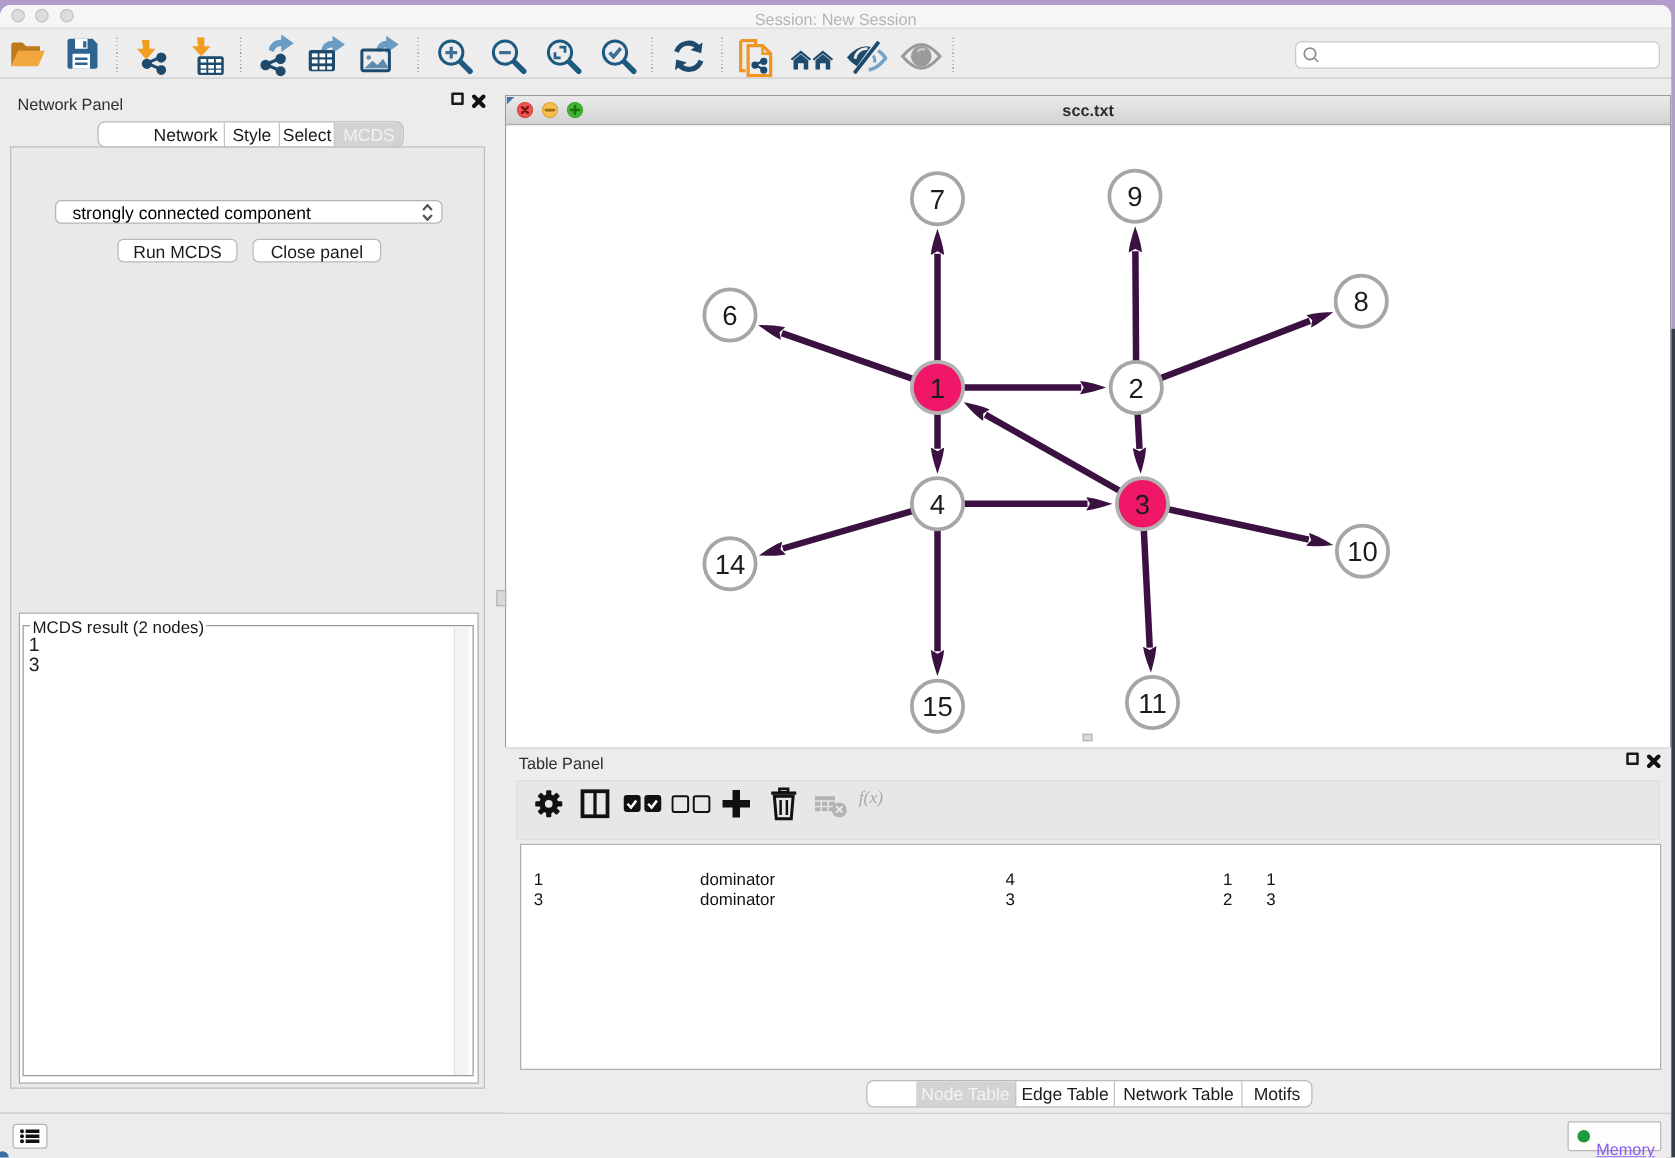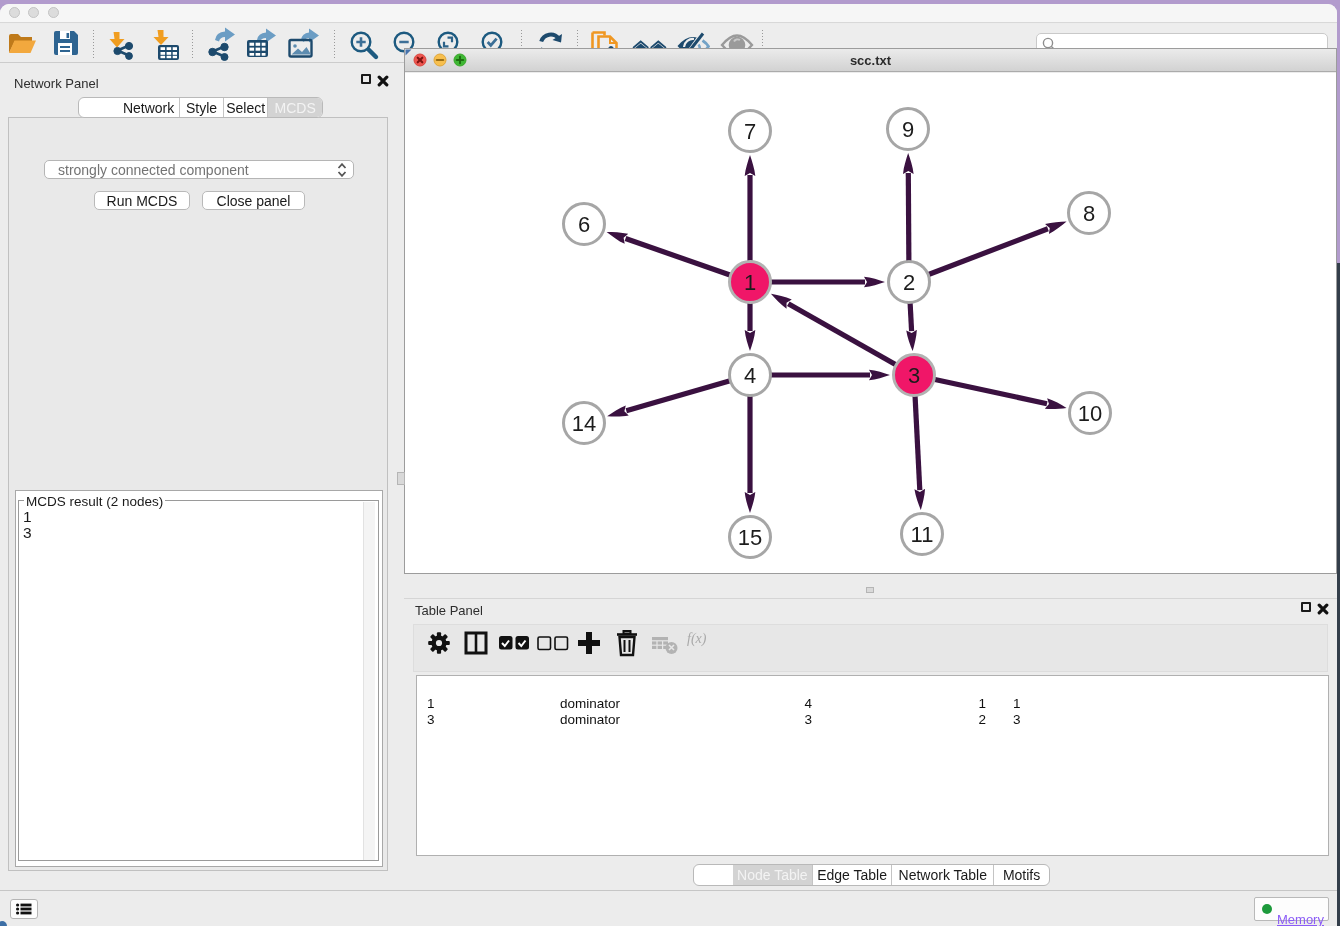--- a/index.html
+++ b/index.html
@@ -20,20 +20,21 @@
 <div class="abs" style="left:0;top:0;width:1340px;height:14px;background:#b29bcd;"></div>
 <div class="abs" style="left:1333px;top:0;width:7px;height:263px;background:#b29bcd;"></div>
 <div class="abs" style="left:1333px;top:263px;width:7px;height:663px;background:#333e4a;"></div>
 
 <div id="win" class="abs" style="left:0;top:4px;width:1337px;height:922px;background:#ececec;border-radius:9px 9px 0 0;overflow:hidden;">
 
   <div class="abs" style="left:0;top:0;width:1337px;height:19px;background:#f6f6f6;border-bottom:1px solid #d8d8d8;"></div>
   <div class="abs" style="left:9px;top:3px;width:11px;height:11px;border-radius:50%;background:#dcdcdc;border:1px solid #c3c3c3;"></div>
   <div class="abs" style="left:28px;top:3px;width:11px;height:11px;border-radius:50%;background:#dcdcdc;border:1px solid #c3c3c3;"></div>
   <div class="abs" style="left:48px;top:3px;width:11px;height:11px;border-radius:50%;background:#dcdcdc;border:1px solid #c3c3c3;"></div>
+  <div class="abs" style="left:0;top:4px;width:1337px;height:14px;font-size:13px;color:#b5b5b5;text-align:center;">Session: New Session</div>
 
   <div id="toolbar" class="abs" style="left:0;top:20px;width:1337px;height:39px;background:#ededed;border-bottom:1px solid #cccccc;"></div>
   <div class="abs tsep" style="left:93px;"></div>
   <div class="abs tsep" style="left:192px;"></div>
   <div class="abs tsep" style="left:334px;"></div>
   <div class="abs tsep" style="left:521px;"></div>
   <div class="abs tsep" style="left:577px;"></div>
   <div class="abs tsep" style="left:762px;"></div>
 
   <svg class="abs" style="left:5px;top:22px;" width="34" height="34" viewBox="0 0 34 34">
@@ -204,37 +205,37 @@
     <div class="abs" style="left:8px;top:53px;width:380px;height:754px;background:#e9e9e9;border:1px solid #c0c0c0;"></div>
 
     <div class="seg" style="left:78px;top:33px;width:245px;height:21px;">
       <div style="width:74px;">Network</div>
       <div style="width:52px;">Style</div>
       <div style="width:53px;">Select</div>
       <div class="sel" style="width:64px;">MCDS</div>
     </div>
 
     <div class="abs" style="left:44px;top:96px;width:310px;height:19px;background:#fff;border:1px solid #b5b5b5;border-radius:5px;"></div>
-    <div class="abs" style="left:58px;top:98px;font-size:14px;color:#737373;text-align:right;">strongly connected component</div>
+    <div class="abs" style="left:58px;top:98px;font-size:14px;color:#000000;text-align:right;">strongly connected component</div>
     <svg class="abs" style="left:336px;top:99px;" width="12" height="14" viewBox="0 0 12 14">
       <path d="M2.5,5 L6,1.2 L9.5,5" fill="none" stroke="#555" stroke-width="1.8"></path>
       <path d="M2.5,9 L6,12.8 L9.5,9" fill="none" stroke="#555" stroke-width="1.8"></path>
     </svg>
 
     <div class="btn" style="left:94px;top:127px;width:96px;height:19px;line-height:18px;">Run MCDS</div>
     <div class="btn" style="left:202px;top:127px;width:103px;height:19px;line-height:18px;">Close panel</div>
 
     <div class="abs" style="left:15px;top:426px;width:368px;height:377px;background:#fff;border:1px solid #a8a8a8;"></div>
     <div class="abs" style="left:18px;top:436px;width:361px;height:361px;border:1px solid #9a9a9a;"></div>
     <div class="abs" style="left:24px;top:430px;background:#fff;padding:0 2px;font-size:13.5px;color:#1a1a1a;">MCDS result (2 nodes)</div>
     <div class="abs" style="left:23px;top:445px;font-size:15.5px;color:#1a1a1a;line-height:16.2px;">1<br>3</div>
     <div class="abs" style="left:363px;top:438px;width:12px;height:358px;background:#f4f4f4;border-left:1px solid #e2e2e2;"></div>
   </div>
 
-  <div id="netwin" class="abs" style="left:404px;top:44px;width:933px;height:526px;border:1px solid #9c9c9c;">
+  <div id="netwin" class="abs" style="left:404px;top:72px;width:933px;height:526px;border:1px solid #9c9c9c;">
     <div class="abs" style="left:0;top:0;width:931px;height:23px;background:linear-gradient(#ebebeb,#d2d2d2);border-bottom:1px solid #ababab;"></div>
     <div class="abs" style="left:0;top:4px;width:931px;font-size:13px;font-weight:bold;color:#2b2b2b;text-align:center;">scc.txt</div>
     <svg class="abs" style="left:8px;top:4px;" width="56" height="14" viewBox="0 0 56 14">
       <circle cx="7" cy="7" r="6" fill="#ef5650" stroke="#d8453e" stroke-width="1"></circle>
       <path d="M4.7,4.7 l4.6,4.6 M9.3,4.7 l-4.6,4.6" stroke="#7e1410" stroke-width="2.1" stroke-linecap="round"></path>
       <circle cx="27" cy="7" r="6" fill="#f7bf4e" stroke="#dfa63a" stroke-width="1"></circle>
       <path d="M23.8,7 h6.4" stroke="#9a6e14" stroke-width="2.2" stroke-linecap="round"></path>
       <circle cx="47" cy="7" r="6" fill="#3fb734" stroke="#3aa72b" stroke-width="1"></circle>
       <path d="M43.8,7 h6.4 M47,3.8 v6.4" stroke="#1d6e10" stroke-width="2" stroke-linecap="round"></path>
     </svg>

